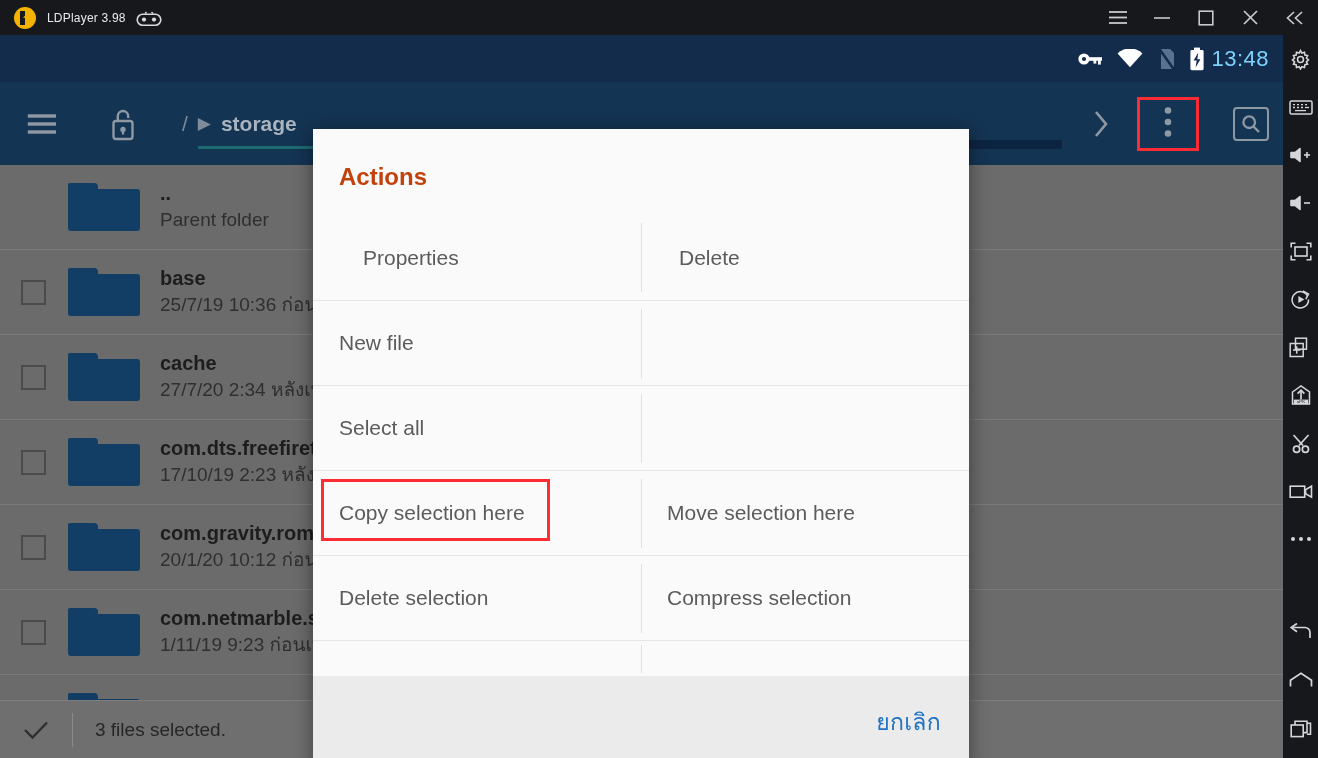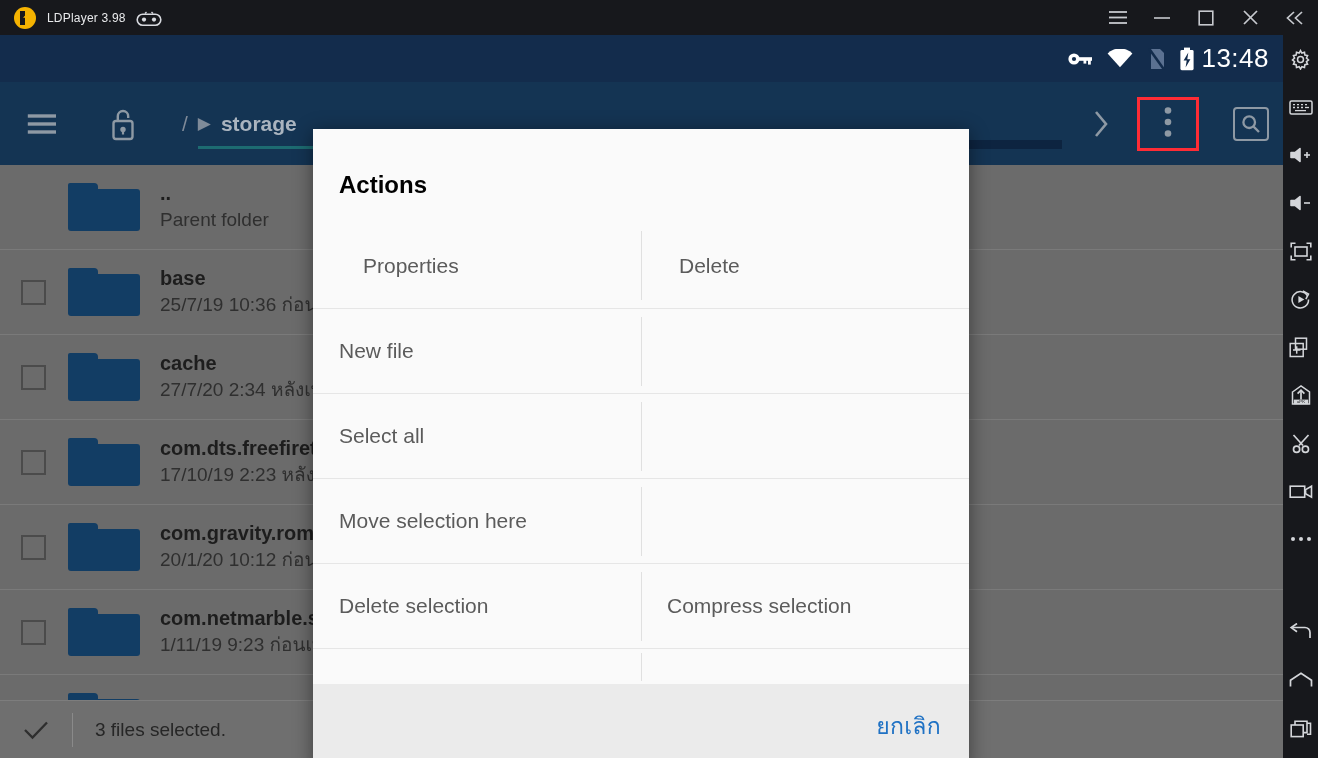--- a/index.html
+++ b/index.html
@@ -71,21 +71,21 @@
   
   .statusbar {
     position: absolute; left: 0; top: 0; width: 1283px; height: 47px;
     background: #132c4c;
     display: flex; align-items: center; justify-content: flex-end;
     padding-right: 14px;
   }
   .st-ico { color: #ffffff; margin-left: 14px; display: flex; align-items: center; }
   .st-ico svg { display: block; }
   .st-clock {
-    color: #ffffff; font-size: 26px; margin-left: 6px; letter-spacing: .5px;
+    color: #7dd3fc; font-size: 22px; margin-left: 6px; letter-spacing: .5px;
   }
 
   
   .appbar {
     position: absolute; left: 0; top: 47px; width: 1283px; height: 83px;
     background: #143453;
     display: flex; align-items: center;
   }
   .ab-icon {
     width: 58px; height: 83px; display: flex; align-items: center; justify-content: center;
@@ -160,23 +160,22 @@
 
   
   .scrim { position: absolute; inset: 0; background: rgba(0,0,0,0.0); }
   .dialog {
     position: absolute; left: 313px; top: 94px; width: 656px; height: 638px;
     background: #fafafa;
     box-shadow: 0 3px 18px rgba(0,0,0,.45);
     display: flex; flex-direction: column;
   }
   .dlg-title {
-    color: #000000; font-size: 24px; font-weight: bold;
+    color: #c2410c; font-size: 24px; font-weight: bold;
     padding: 34px 0 0 26px;
-    margin-top: 8px;
   }
   .dlg-grid { margin-top: 24px; }
   .dlg-row {
     display: flex; height: 85px; border-top: 1px solid #e6e6e6; position: relative;
   }
   .dlg-row:first-child { border-top: none; padding-left: 24px; }
   .dlg-row.partial { height: 36px; }
   .dlg-cell {
     width: 328px; display: flex; align-items: center; position: relative;
   }
@@ -578,20 +577,24 @@
         </div>
 
         <div class="dlg-row">
           <div class="dlg-cell">
             <span class="label">Select all</span>
           </div>
           <div class="dlg-vdiv"></div>
         </div>
 
         <div class="dlg-row">
+          <div class="dlg-cell hl-cell">
+            <span class="label">Copy selection here</span>
+            <span class="hl-box"></span>
+          </div>
           <div class="dlg-vdiv"></div>
           <div class="dlg-cell">
             <span class="label">Move selection here</span>
           </div>
         </div>
 
         <div class="dlg-row">
           <div class="dlg-cell">
             <span class="label">Delete selection</span>
           </div>

